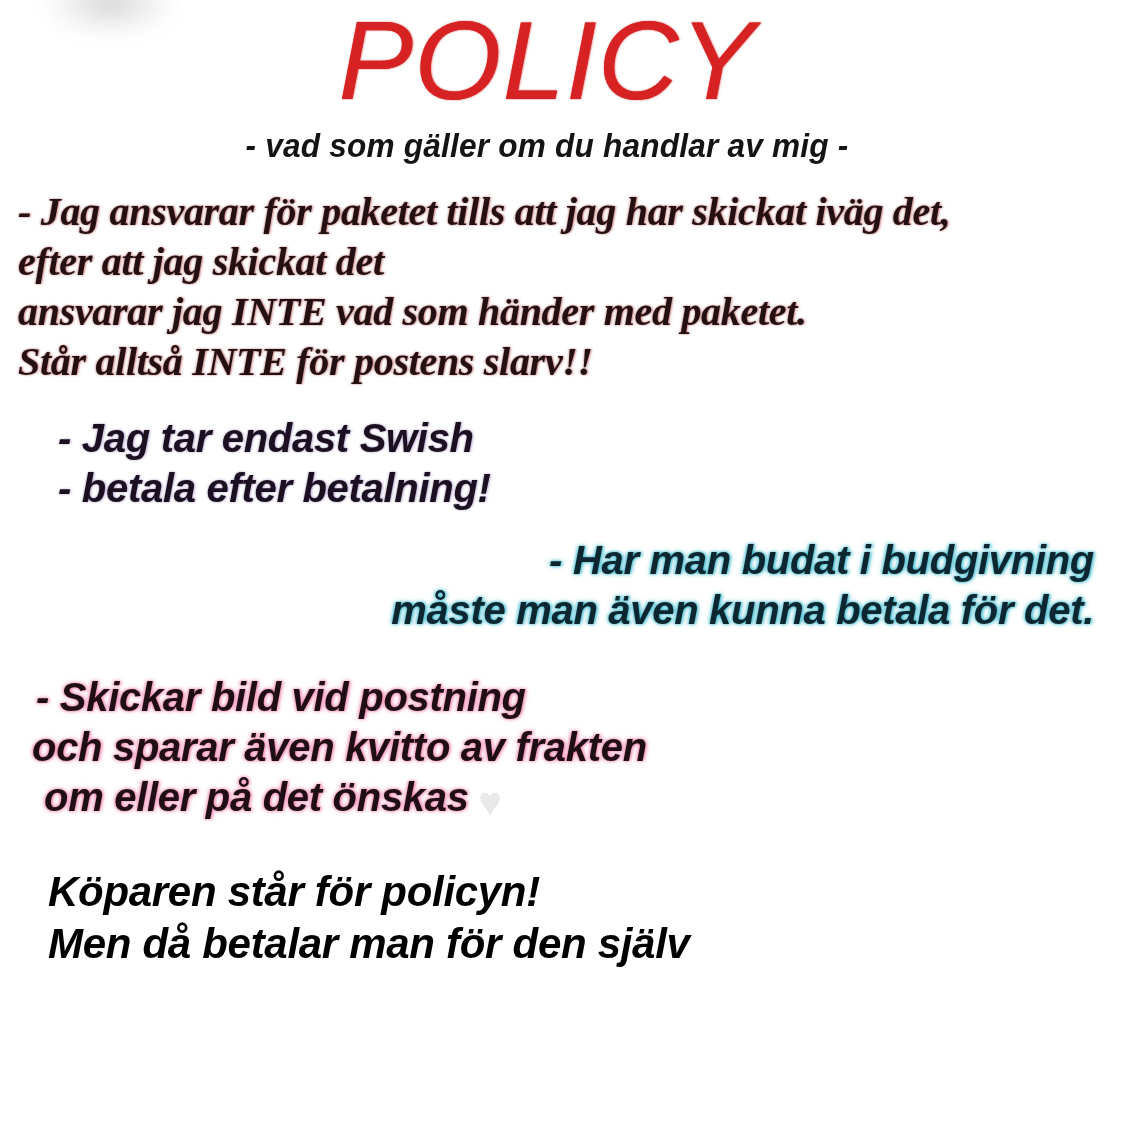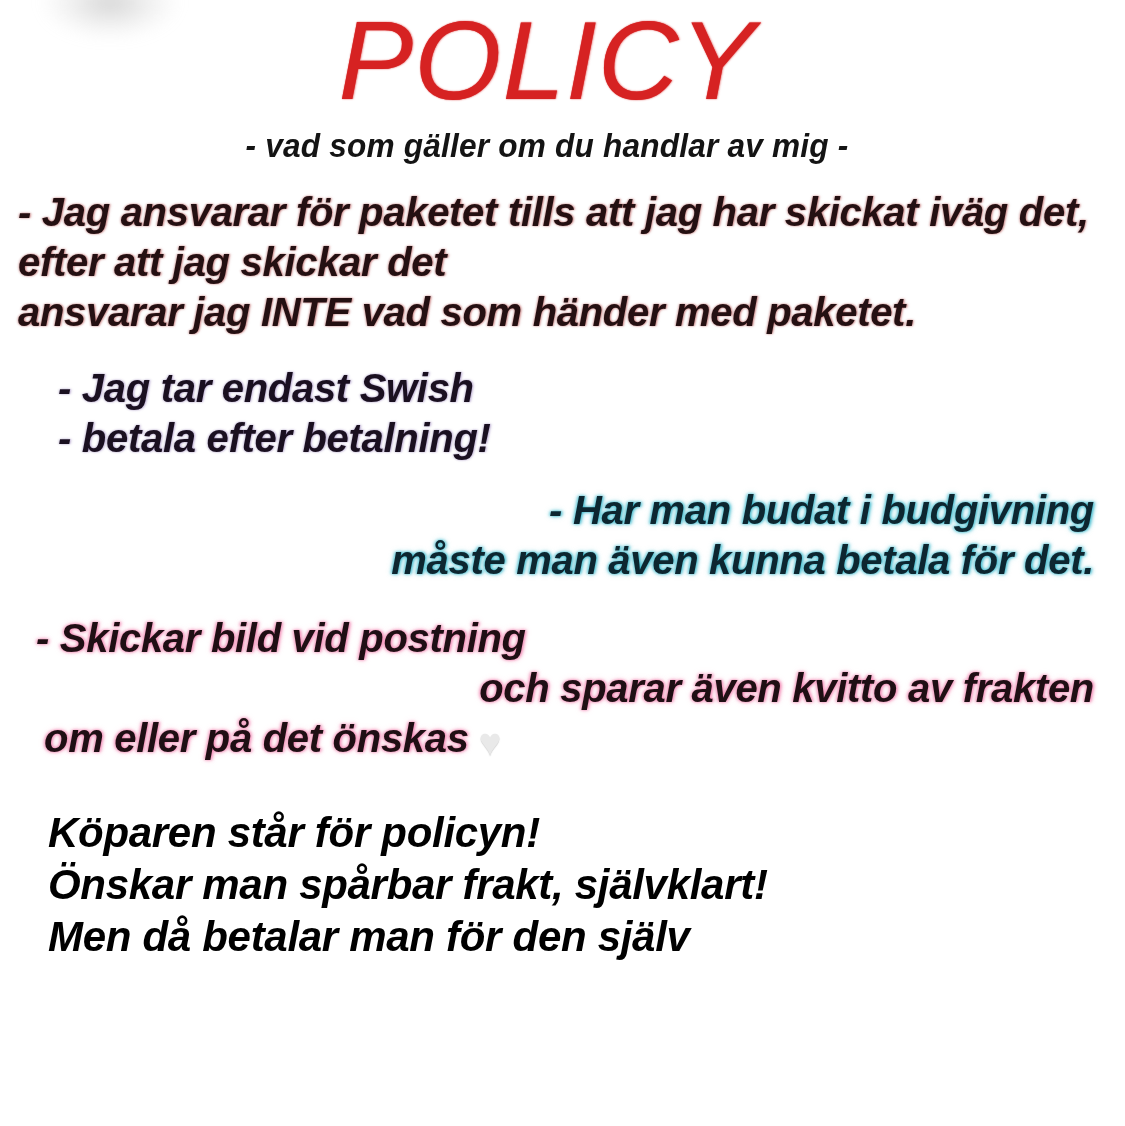--- a/index.html
+++ b/index.html
@@ -76,42 +76,42 @@
     font-weight: bold;
     font-size: 40px;
     line-height: 50px;
     letter-spacing: -0.3px;
     white-space: nowrap;
   }
   .ln { display: block; }
 
   
   .blk-maroon { color: #241012; }
-  .blk-maroon .ln { text-shadow: 1.2px 0 2.2px rgba(168,52,52,0.55), -1px 0 2px rgba(150,40,40,0.32); }
+  .blk-maroon .ln { text-shadow: 1.2px 0 2.2px rgba(168,52,52,0.55), -1px 0 2px rgba(150,40,40,0.32); font-family: Liberation Serif, serif; }
 
   
   .blk-violet { color: #1a1020; margin-top: 26px; }
   .blk-violet .ln { text-shadow: 1.2px 0 2.4px rgba(96,60,150,0.40), -1px 0 2px rgba(70,45,120,0.22); }
   .blk-violet .ln.i1 { padding-left: 40px; }
 
   
   .blk-plum { color: #1e0e16; margin-top: 22px; }
   .blk-plum .ln { text-shadow: 1.3px 0 2.4px rgba(186,52,110,0.45), -1px 0 2px rgba(150,40,90,0.26); }
 
   
   .blk-teal { color: #0d2630; margin-top: 22px; }
   .blk-teal .ln { text-shadow: 1.6px 0 3.2px rgba(32,176,198,0.78), -1.4px 0 3px rgba(32,176,198,0.55), 0 0 6px rgba(60,190,210,0.35); text-align: right; }
   .blk-teal .ln.i1 { padding-left: 18px; }
   .blk-teal .ln.i2 { padding-left: 8px; font-style: italic; }
 
   
-  .blk-pink { color: #1f0f14; margin-top: 28px; }
+  .blk-pink { color: #1f0f14; margin-top: 37px; }
   .blk-pink .ln { text-shadow: 1.6px 0 3.2px rgba(240,120,170,0.80), -1.4px 0 3px rgba(235,110,160,0.58), 0 0 6px rgba(250,150,190,0.38); }
   .blk-pink .ln.i1 { padding-left: 18px; }
-  .blk-pink .ln.i2 { padding-left: 14px; text-align: right; }
+  .blk-pink .ln.i2 { padding-left: 14px; }
   .blk-pink .ln.i3 { padding-left: 26px; }
 
   
   .blk-black {
     color: #000000;
     margin-top: 44px;
     padding-left: 30px;
     font-size: 42px;
     line-height: 52px;
   }
@@ -137,22 +137,23 @@
 
   <div class="title-wrap">
     <span class="title">POLICY</span>
     <span class="subtitle">- vad som gäller om du handlar av mig -</span>
   </div>
 
   <div class="body">
 
     <div class="blk blk-maroon">
       <span class="ln">- Jag ansvarar för paketet tills att jag har skickat iväg det,</span>
-      <span class="ln">efter att jag skickar det</span>
+      <span class="ln">efter att jag skickat det</span>
       <span class="ln">ansvarar jag INTE vad som händer med paketet.</span>
+      <span class="ln">Står alltså INTE för postens slarv!!</span>
     </div>
 
     <div class="blk blk-violet">
       <span class="ln i1">- Jag tar endast Swish</span>
       <span class="ln i1">- betala efter betalning!</span>
     </div>
 
 
     <div class="blk blk-teal">
       <span class="ln i1">- Har man budat i budgivning</span>
@@ -160,18 +161,17 @@
     </div>
 
     <div class="blk blk-pink">
       <span class="ln i1">- Skickar bild vid postning</span>
       <span class="ln i2">och sparar även kvitto av frakten</span>
       <span class="ln i3"><span>om eller på det önskas</span><span class="heart">♥</span></span>
     </div>
 
     <div class="blk blk-black">
       <span class="ln">Köparen står för policyn!</span>
-      <span class="ln">Önskar man spårbar frakt, självklart!</span>
       <span class="ln">Men då betalar man för den själv</span>
     </div>
 
   </div>
 </div>
 
 </body></html>

